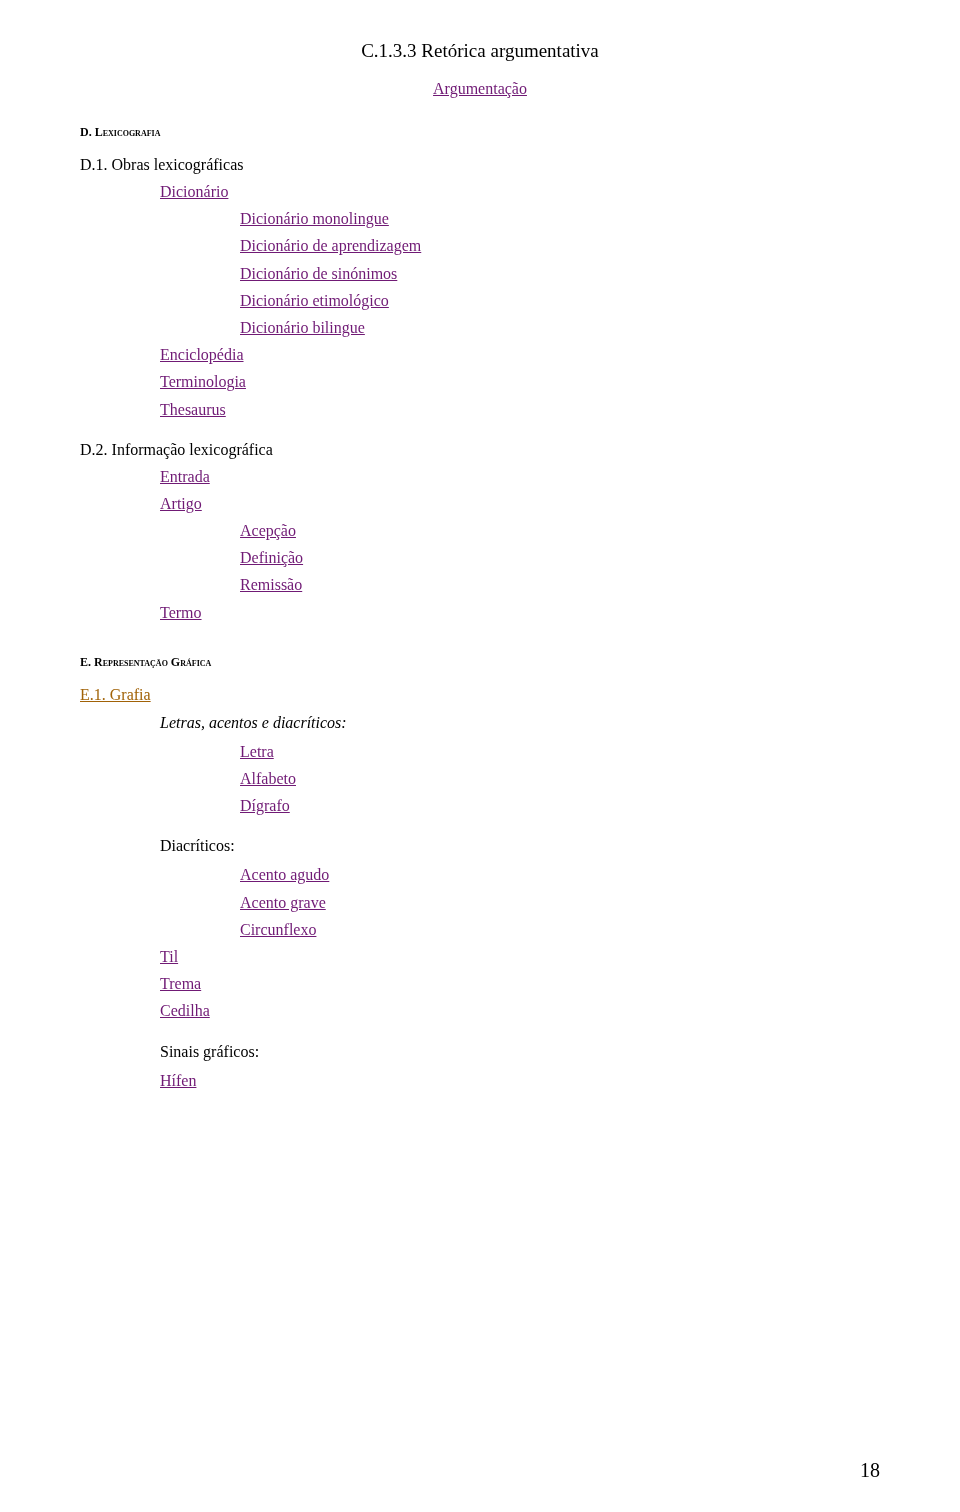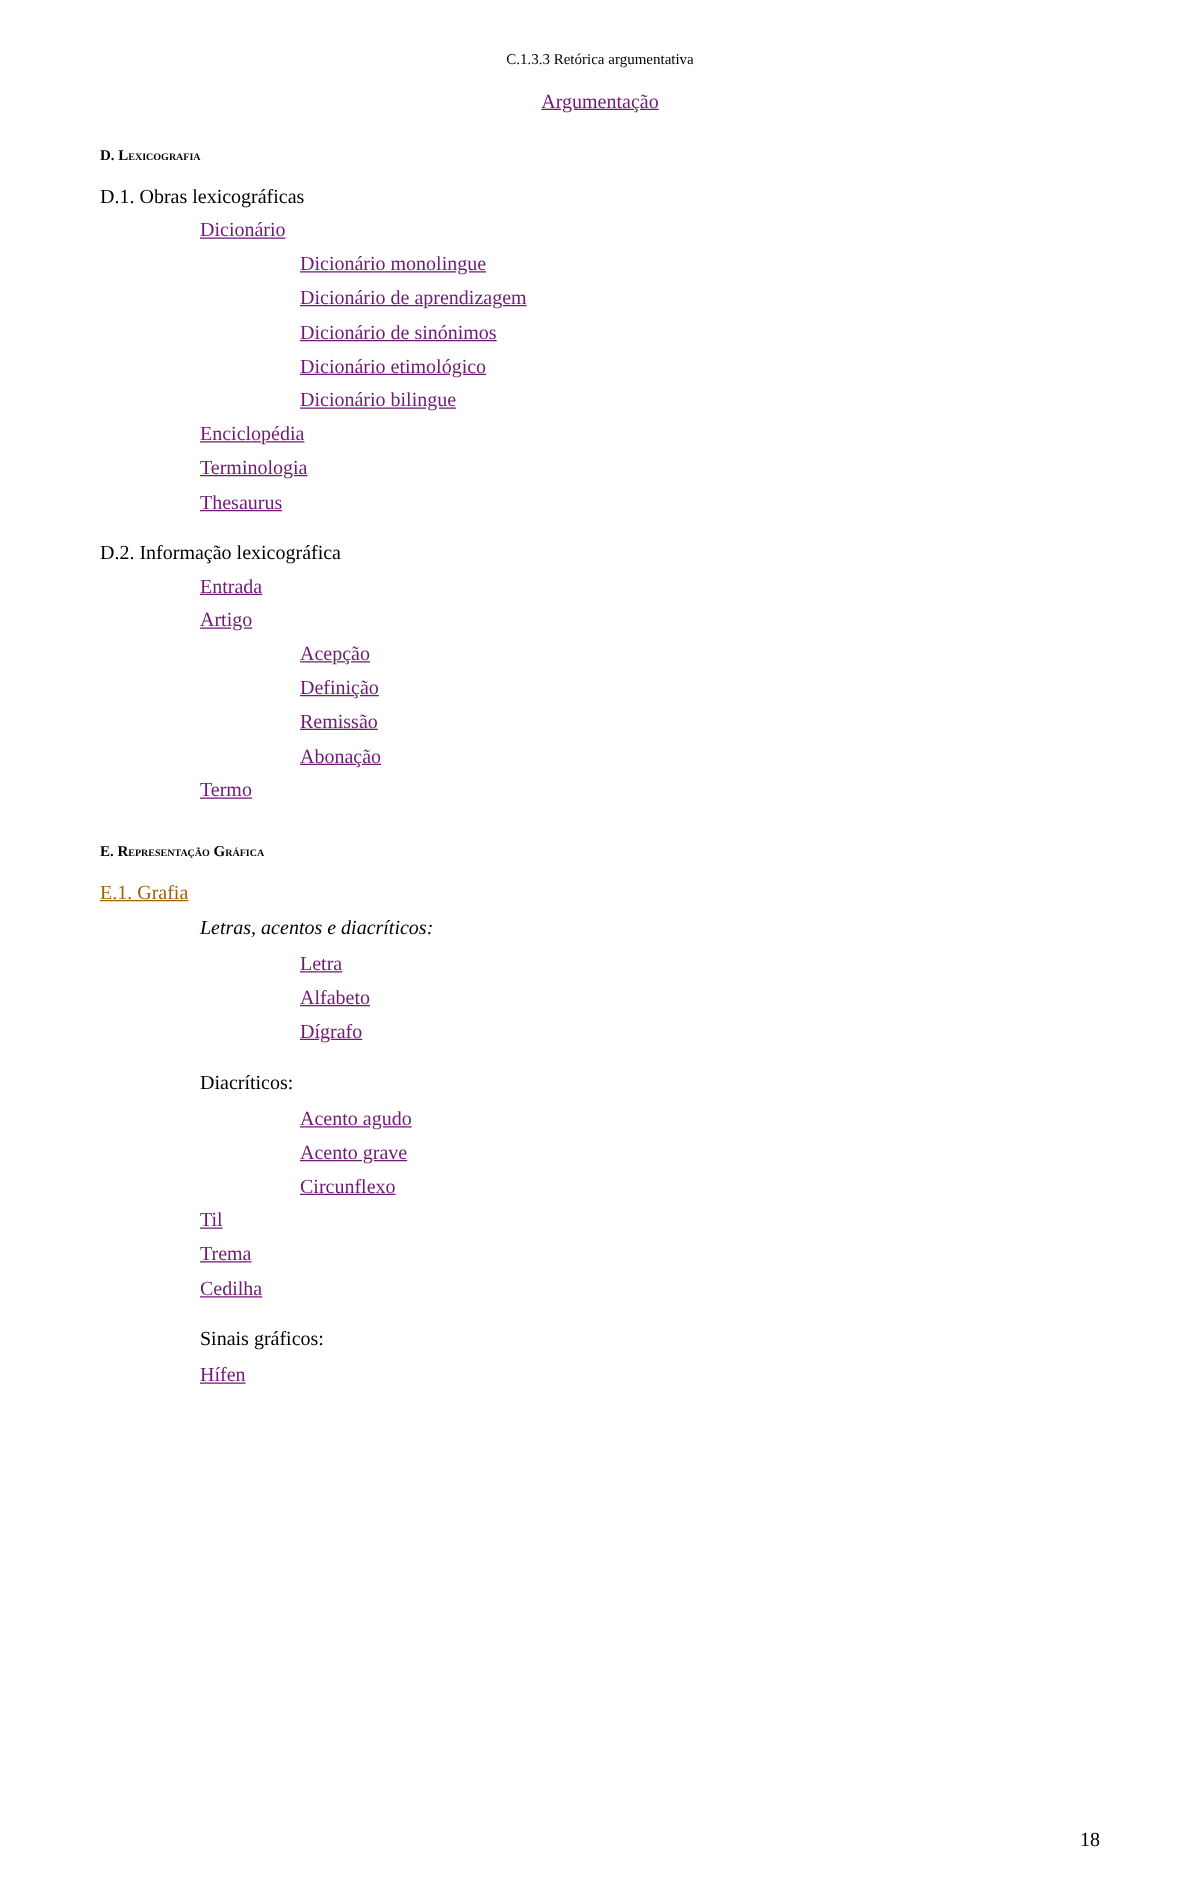--- a/index.html
+++ b/index.html
@@ -28,21 +28,21 @@
     .section-heading {
       font-variant: small-caps;
       font-weight: bold;
       font-size: 12px;
       color: #000;
       text-decoration: none;
     }
 
     .top-title {
       text-align: center;
-      font-size: 12px;
+      font-size: 19px;
       color: #000;
       margin-bottom: 4px;
     }
 
     .top-link {
       text-align: center;
       margin-bottom: 24px;
     }
 
     .block {
@@ -64,21 +64,21 @@
 
     .italic-text {
       font-style: italic;
       color: #000;
     }
 
     .page-number {
       position: absolute;
       bottom: 30px;
       right: 80px;
-      font-size: 16px;
+      font-size: 20px;
       color: #000;
     }
 
     .subheading {
       font-weight: normal;
       color: #a16207;
       text-decoration: underline;
     }
 
     .plain-text {
@@ -163,23 +163,20 @@
   </span>
 
   <span class="line indent2">
     <a class="link" href="#">Definição</a>
   </span>
 
   <span class="line indent2">
     <a class="link" href="#">Remissão</a>
   </span>
 
-  <span class="line indent2">
-    <a class="link" href="#">Abonação</a>
-  </span>
 
   <span class="line indent1">
     <a class="link" href="#">Termo</a>
   </span>
 </div>
 
 <div class="block" style="margin-top:26px; margin-bottom:16px;">
   <span class="section-heading">E. Representação Gráfica</span>
 </div>
 

